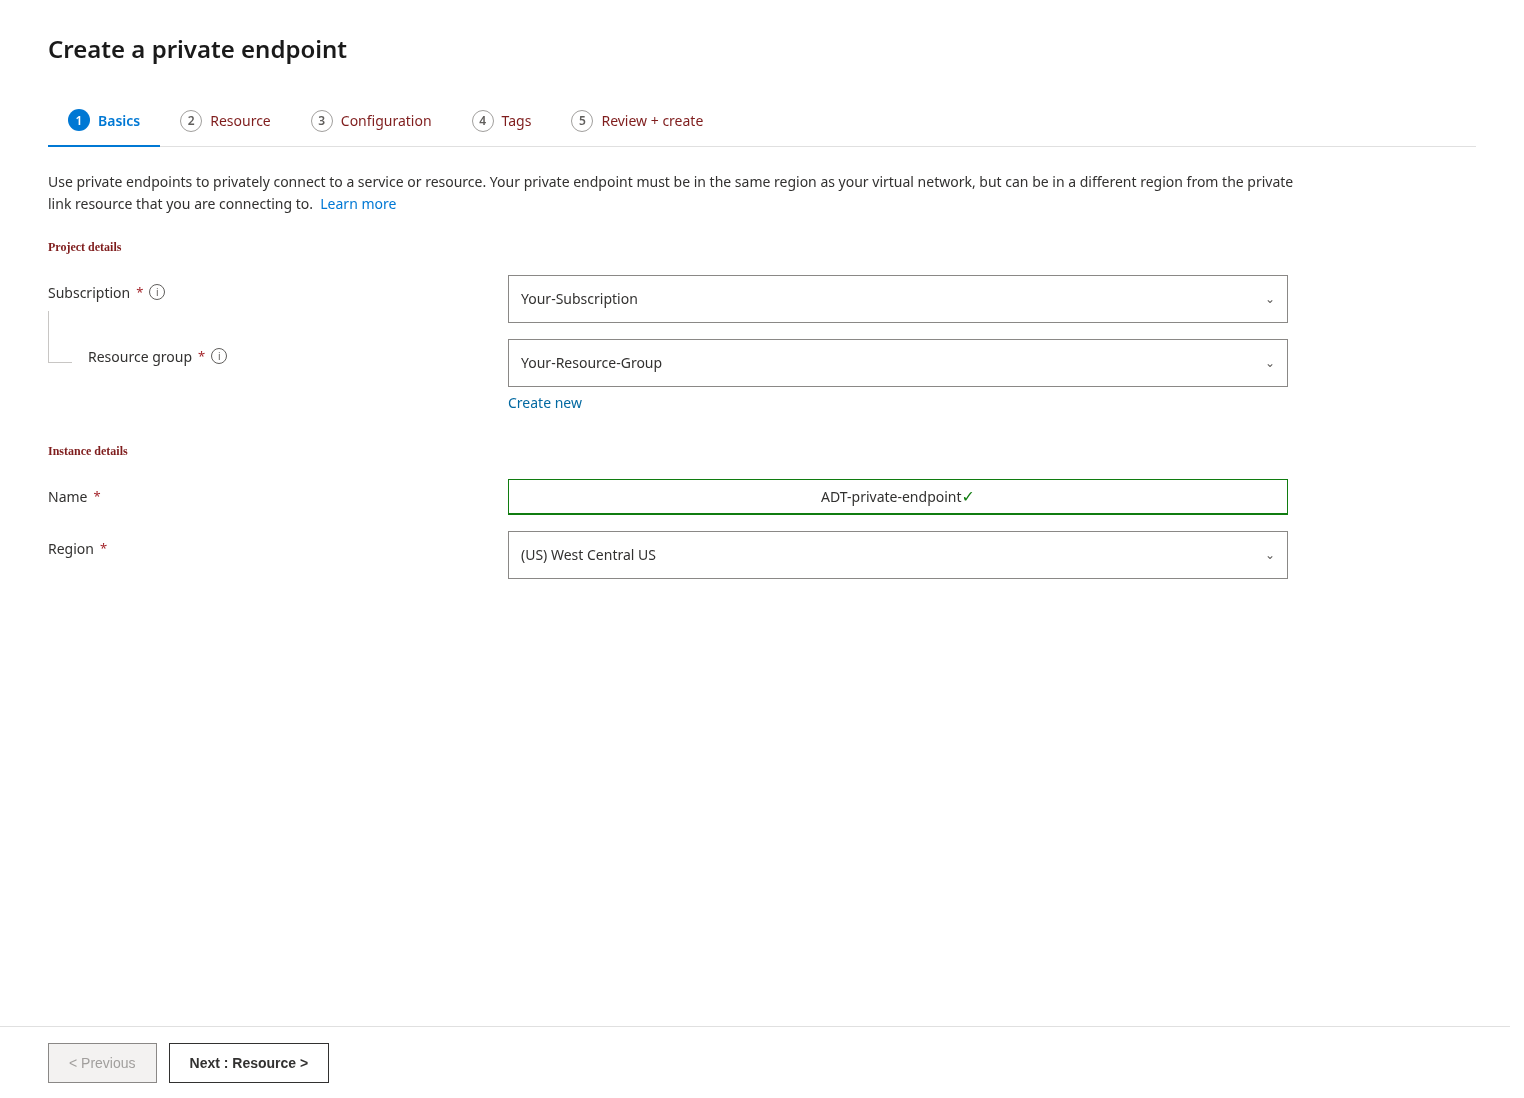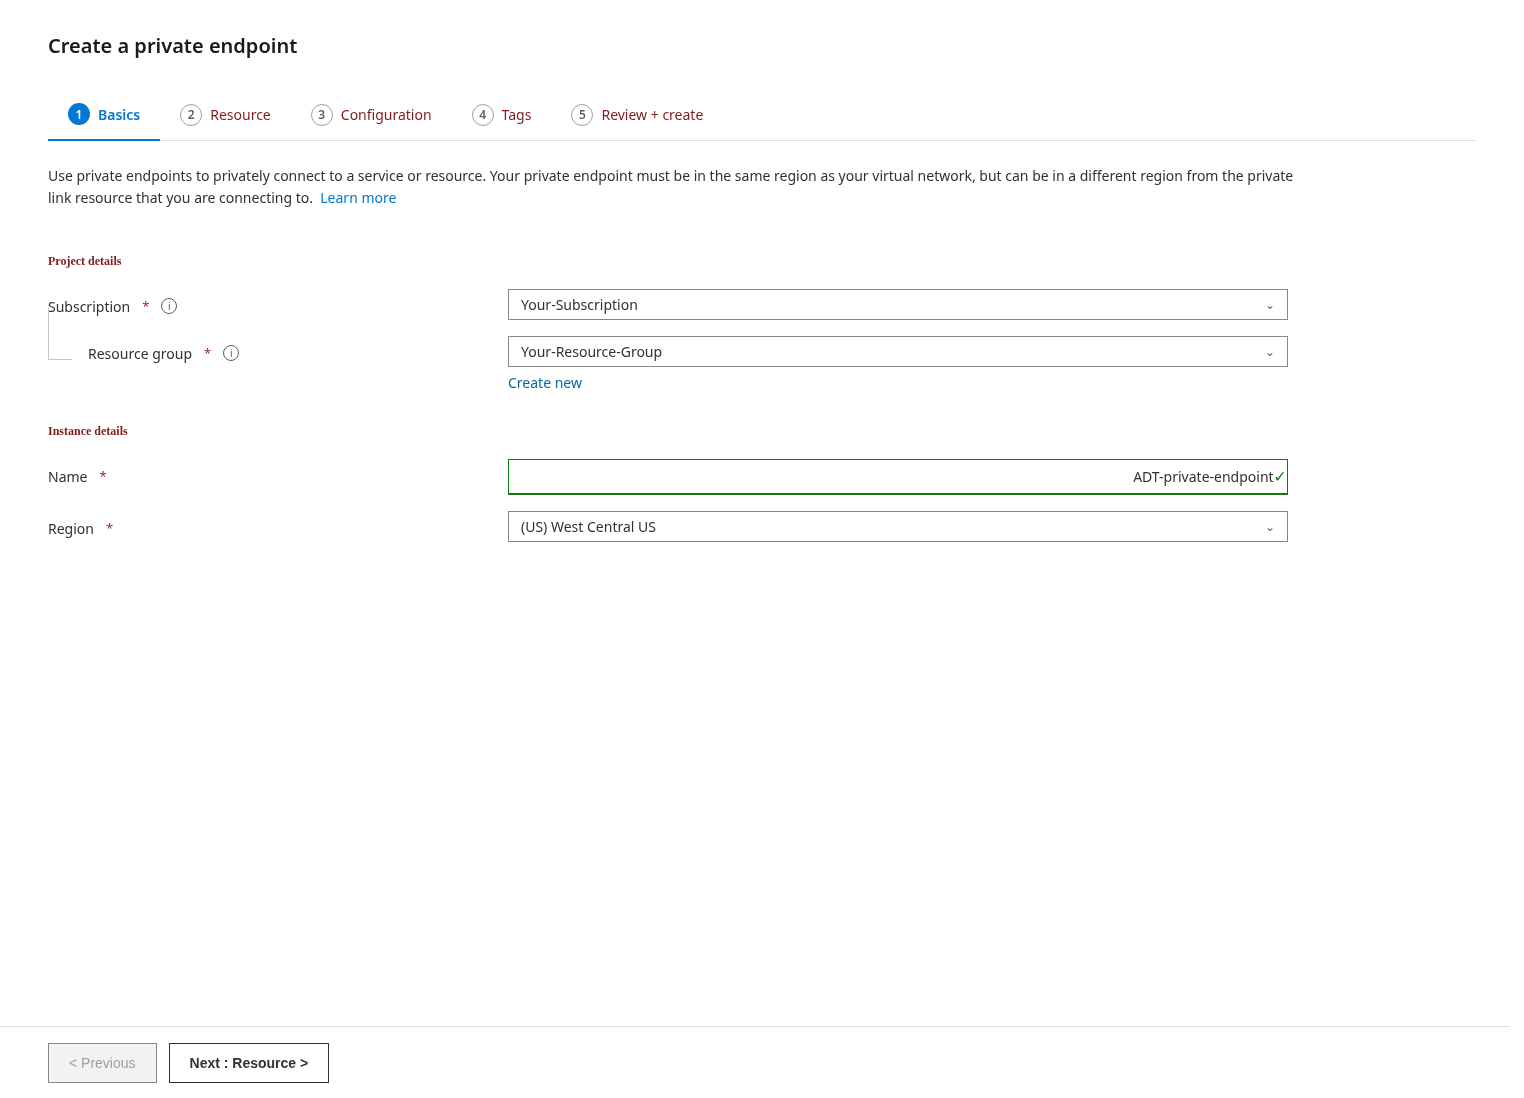--- a/index.html
+++ b/index.html
@@ -9,21 +9,21 @@
       color: #323130;
       font-size: 14px;
       min-height: 1098px;
       width: 1524px;
     }
     .page-container {
       padding: 32px 48px 0 48px;
       max-width: 1524px;
     }
     .page-title {
-      font-size: 20px;
+      font-size: 24px;
       font-weight: 600;
       color: #1a1a1a;
       margin-bottom: 32px;
     }
     
     .tabs-container {
       display: flex;
       align-items: center;
       border-bottom: 1px solid #e0e0e0;
       margin-bottom: 24px;
@@ -68,21 +68,21 @@
       border: 1.5px solid #a19f9d;
       color: #605e5c;
       background: transparent;
     }
     
     .description-text {
       font-size: 14px;
       color: #323130;
       line-height: 1.6;
       max-width: 1250px;
-      margin-bottom: 44px;
+      margin-bottom: 24px;
     }
     .learn-more-link {
       color: #0078d4;
       text-decoration: none;
       cursor: pointer;
     }
     
     .section-heading {
       font-size: 12px;
       font-weight: 700;
@@ -97,21 +97,21 @@
     .form-row {
       display: flex;
       align-items: flex-start;
       margin-bottom: 16px;
     }
     .form-label-col {
       width: 460px;
       min-width: 460px;
       display: flex;
       align-items: center;
-      gap: 12px;
+      gap: 6px;
       padding-top: 8px;
       font-size: 14px;
       color: #323130;
     }
     .form-label-col.indented {
       padding-left: 40px;
     }
     .required-star {
       color: #a4262c;
       font-size: 13px;
@@ -127,21 +127,21 @@
       font-size: 10px;
       color: #605e5c;
       cursor: help;
     }
     .form-control-col {
       flex: 1;
       max-width: 780px;
     }
     .dropdown-control {
       width: 100%;
-      height: 31px;
+      height: 48px;
       border: 1px solid #8a8886;
       background: #ffffff;
       display: flex;
       align-items: center;
       justify-content: space-between;
       padding: 0 12px;
       cursor: pointer;
       font-size: 14px;
       color: #323130;
     }
@@ -150,22 +150,22 @@
       color: #605e5c;
     }
     .text-input-control {
       width: 100%;
       height: 36px;
       border: 1px solid #107c10;
       border-bottom: 2px solid #107c10;
       background: #ffffff;
       display: flex;
       align-items: center;
-      justify-content: flex-end;
-      padding: 0 0;
+      justify-content: center;
+      padding: 0 20px;
       font-size: 14px;
       color: #323130;
     }
     .valid-check {
       color: #107c10;
       font-size: 16px;
     }
     .create-new-link {
       color: #0369a1;
       text-decoration: none;

